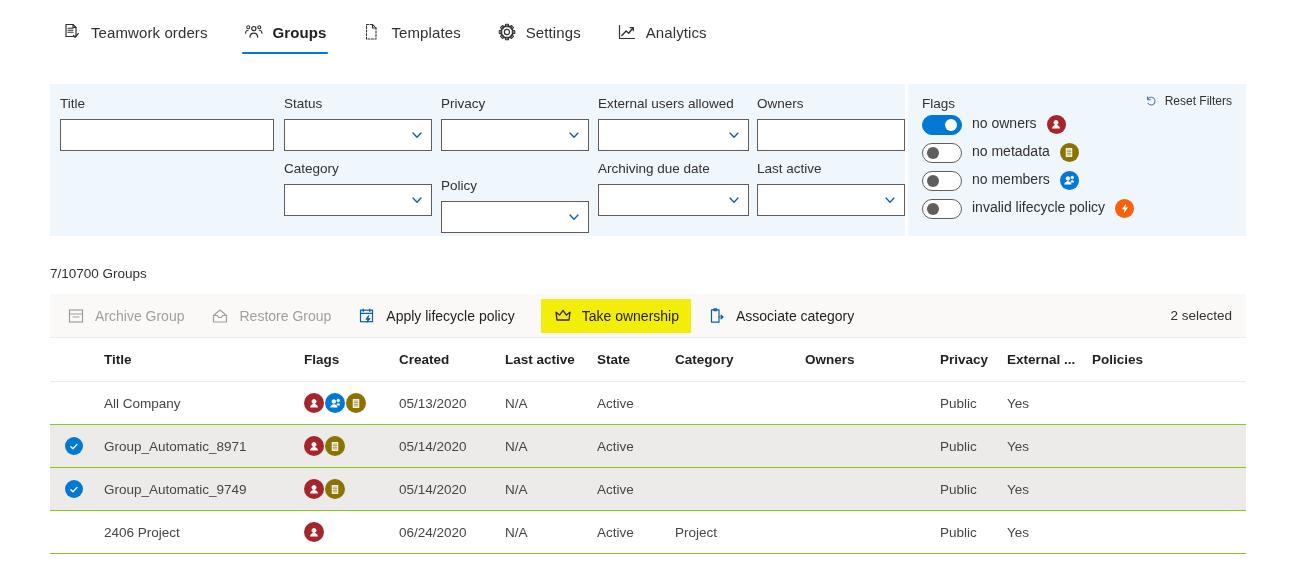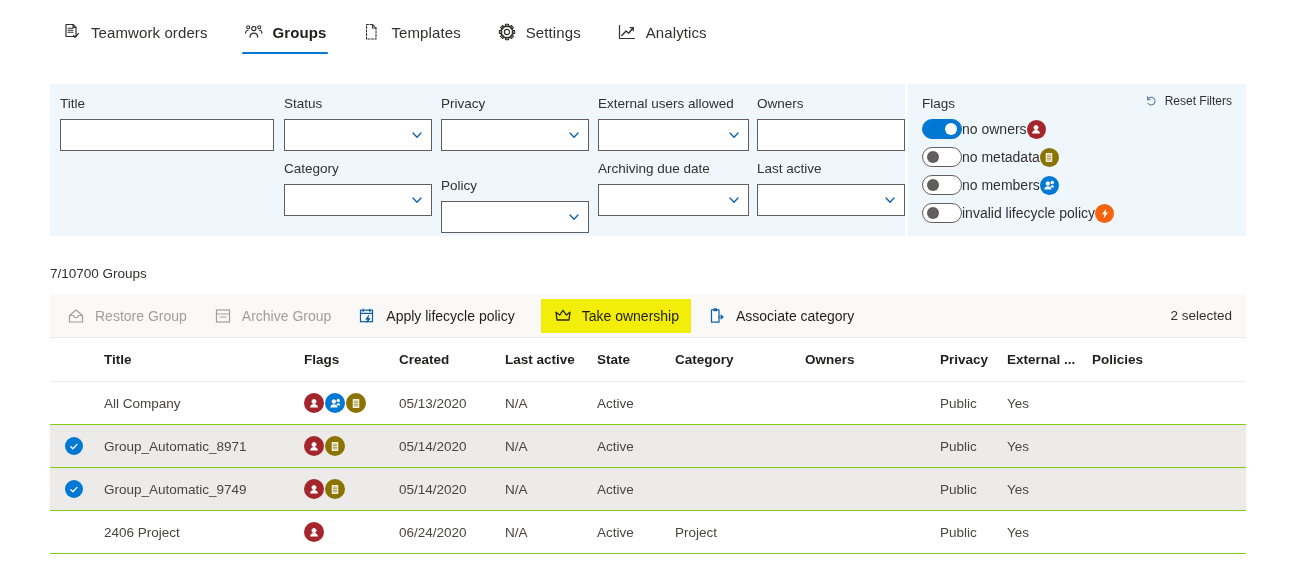--- a/index.html
+++ b/index.html
@@ -68,21 +68,21 @@
     position: absolute; left: 858px; top: 0;
     width: 338px; height: 152px; padding: 12px 14px 0 14px;
   }
   .flags-title { font-size: 13.5px; color: #323130; margin-bottom: 4px; }
   .reset {
     position: absolute; right: 14px; top: 10px;
     display: flex; align-items: center; gap: 7px; cursor: pointer;
   }
   .reset-label { font-size: 12px; color: #323130; }
   .toggle-row {
-    display: flex; align-items: center; height: 28px;
+    display: flex; align-items: flex-start; gap: 10px; height: 28px;
   }
   .toggle {
     width: 40px; height: 20px; border-radius: 10px; position: relative;
     flex: 0 0 40px; cursor: pointer;
   }
   .toggle.off { background: #ffffff; border: 1px solid #605e5c; }
   .toggle.on  { background: #0078d4; border: 1px solid #0078d4; }
   .knob {
     position: absolute; width: 12px; height: 12px; border-radius: 50%;
     top: 50%; margin-top: -6px;
@@ -381,35 +381,35 @@
         </div>
     </div>
   </div>
 
   <div class="count">7/10700 Groups</div>
 
   <div class="cmdbar" id="cmdbar">
     <div class="cmd disabled">
         <span style="display: flex;">
           <svg viewBox="0 0 18 18" class="pv-icon" style="width: 18px; height: 18px;">
-            <path d="M2.5 8.5 L9 3 l6.5 5.5 v6.5 h-13 z" fill="none" stroke="#a19f9d" stroke-width="1.2" stroke-linejoin="round" stroke-linecap="round"></path>
-            <path d="M2.5 8.5 h4 l1 2 h3 l1 -2 h4" fill="none" stroke="#a19f9d" stroke-width="1.2" stroke-linejoin="round" stroke-linecap="round"></path>
-          </svg>
-        </span>
-        <span>Restore Group</span>
-      </div>
-      <div class="cmd disabled">
-        <span style="display: flex;">
-          <svg viewBox="0 0 18 18" class="pv-icon" style="width: 18px; height: 18px;">
             <rect x="2.5" y="3" width="13" height="12" fill="none" stroke="#a19f9d" stroke-width="1.2"></rect>
             <path d="M2.5 7 h13" fill="none" stroke="#a19f9d" stroke-width="1.2" stroke-linejoin="round" stroke-linecap="round"></path>
             <path d="M6 10 h6" fill="none" stroke="#a19f9d" stroke-width="1.2" stroke-linejoin="round" stroke-linecap="round"></path>
           </svg>
         </span>
         <span>Archive Group</span>
+      </div>
+      <div class="cmd disabled">
+        <span style="display: flex;">
+          <svg viewBox="0 0 18 18" class="pv-icon" style="width: 18px; height: 18px;">
+            <path d="M2.5 8.5 L9 3 l6.5 5.5 v6.5 h-13 z" fill="none" stroke="#a19f9d" stroke-width="1.2" stroke-linejoin="round" stroke-linecap="round"></path>
+            <path d="M2.5 8.5 h4 l1 2 h3 l1 -2 h4" fill="none" stroke="#a19f9d" stroke-width="1.2" stroke-linejoin="round" stroke-linecap="round"></path>
+          </svg>
+        </span>
+        <span>Restore Group</span>
       </div>
       <div class="cmd">
         <span style="display: flex;">
           <svg viewBox="0 0 18 18" class="pv-icon" style="width: 18px; height: 18px;">
             <rect x="2.5" y="3.2" width="12" height="11.5" fill="none" stroke="#0b5fa5" stroke-width="1.2"></rect>
             <path d="M2.5 6.3 h12" fill="none" stroke="#0b5fa5" stroke-width="1.2" stroke-linejoin="round" stroke-linecap="round"></path>
             <path d="M5.2 2.2 v2.2 M11.8 2.2 v2.2" fill="none" stroke="#0b5fa5" stroke-width="1.2" stroke-linejoin="round" stroke-linecap="round"></path>
             <path d="M10.6 8.6 L7.8 12.3 h2 l-.7 3.1 l3 -3.9 h-2.1 z" fill="#0b5fa5" stroke="#0b5fa5" stroke-width="0.8" stroke-linejoin="round" stroke-linecap="round"></path>
           </svg>
         </span>

